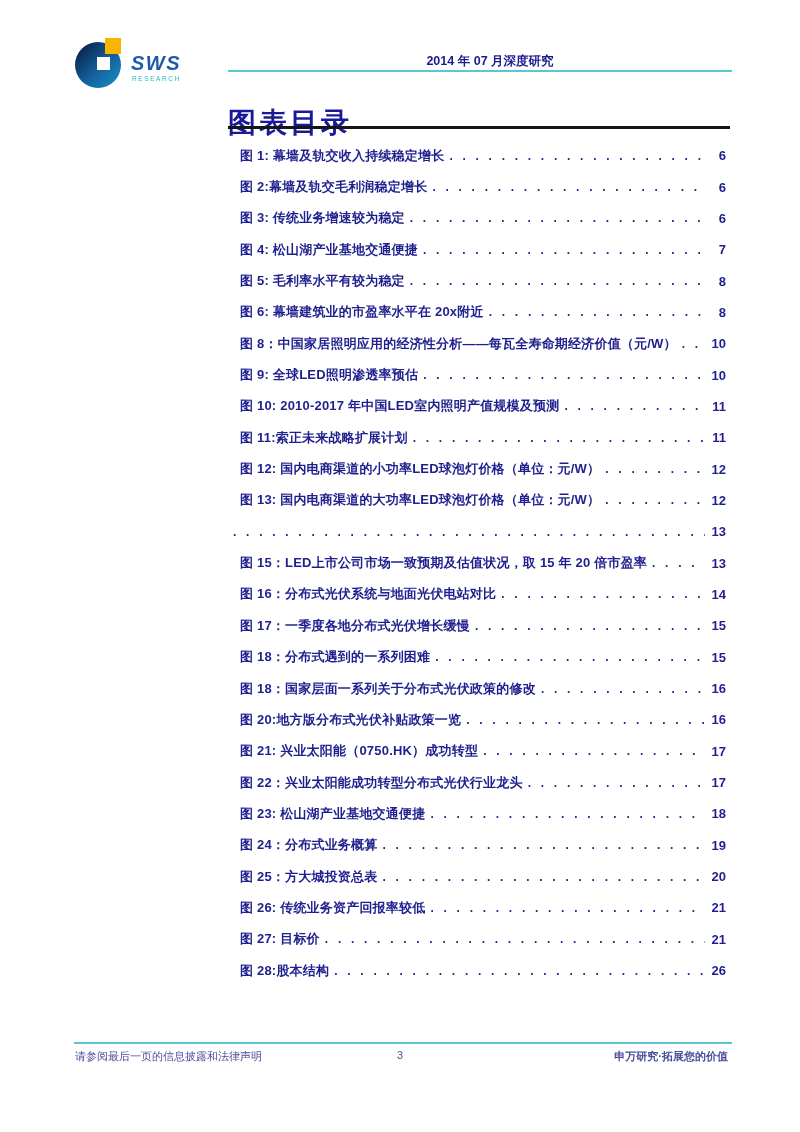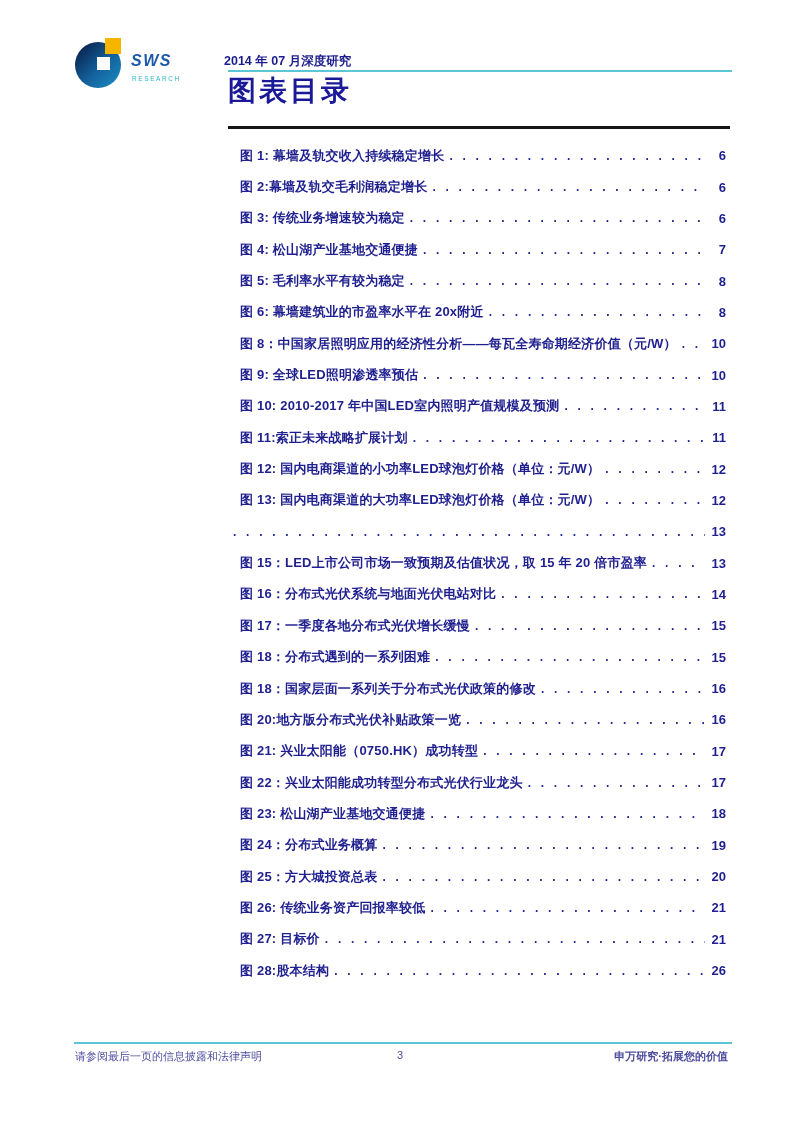--- a/index.html
+++ b/index.html
@@ -13,38 +13,38 @@
   
   .logo { position:absolute; left:75px; top:36px; width:110px; height:56px; }
   .logo-mark { position:absolute; left:0; top:6px; width:46px; height:46px; }
   .logo-circle {
     position:absolute; left:0; top:0; width:46px; height:46px; border-radius:50%;
     background:linear-gradient(135deg,#0a2a57 15%,#14619b 55%,#1a85bd 90%);
   }
   .logo-white-sq { position:absolute; left:22px; top:15px; width:13px; height:13px; background:#ffffff; }
   .logo-yellow-sq { position:absolute; left:30px; top:-4px; width:16px; height:16px; background:#f8b500; }
   .logo-sws {
-    position:absolute; left:56px; top:16px; font-size:16px; font-weight:bold;
+    position:absolute; left:56px; top:16px; font-size:20px; font-weight:bold;
     font-style:italic; letter-spacing:1.5px; color:#1e5aa8;
   }
   .logo-research {
     position:absolute; left:57px; top:39px; font-size:6.5px; letter-spacing:1.6px; color:#2fb4c4;
   }
 
   
   .header-meta {
-    position:absolute; left:224px; width:504px; top:53px;
-    display:flex; justify-content:flex-start; align-items:baseline;
+    position:absolute; left:238px; width:504px; top:53px;
+    display:flex; justify-content:center; align-items:baseline;
     font-size:12.5px; font-weight:bold; color:#1b1b8e;
   }
   .header-divider { position:absolute; left:228px; width:504px; top:70px; height:2px; background:#5cc6d6; }
 
   
   .page-title {
-    position:absolute; left:228px; top:72px; font-size:28px; font-weight:bold;
+    position:absolute; left:228px; top:104px; font-size:28px; font-weight:bold;
     letter-spacing:3px; color:#1a1a99;
   }
   .title-divider { position:absolute; left:228px; width:502px; top:126px; height:2.5px; background:#151515; }
 
   
   .toc { position:absolute; left:228px; width:502px; top:140px; }
   .toc-row {
     display:flex; align-items:center; height:31.35px;
     font-size:13px; font-weight:bold; color:#1f1f8f; cursor:pointer;
   }

